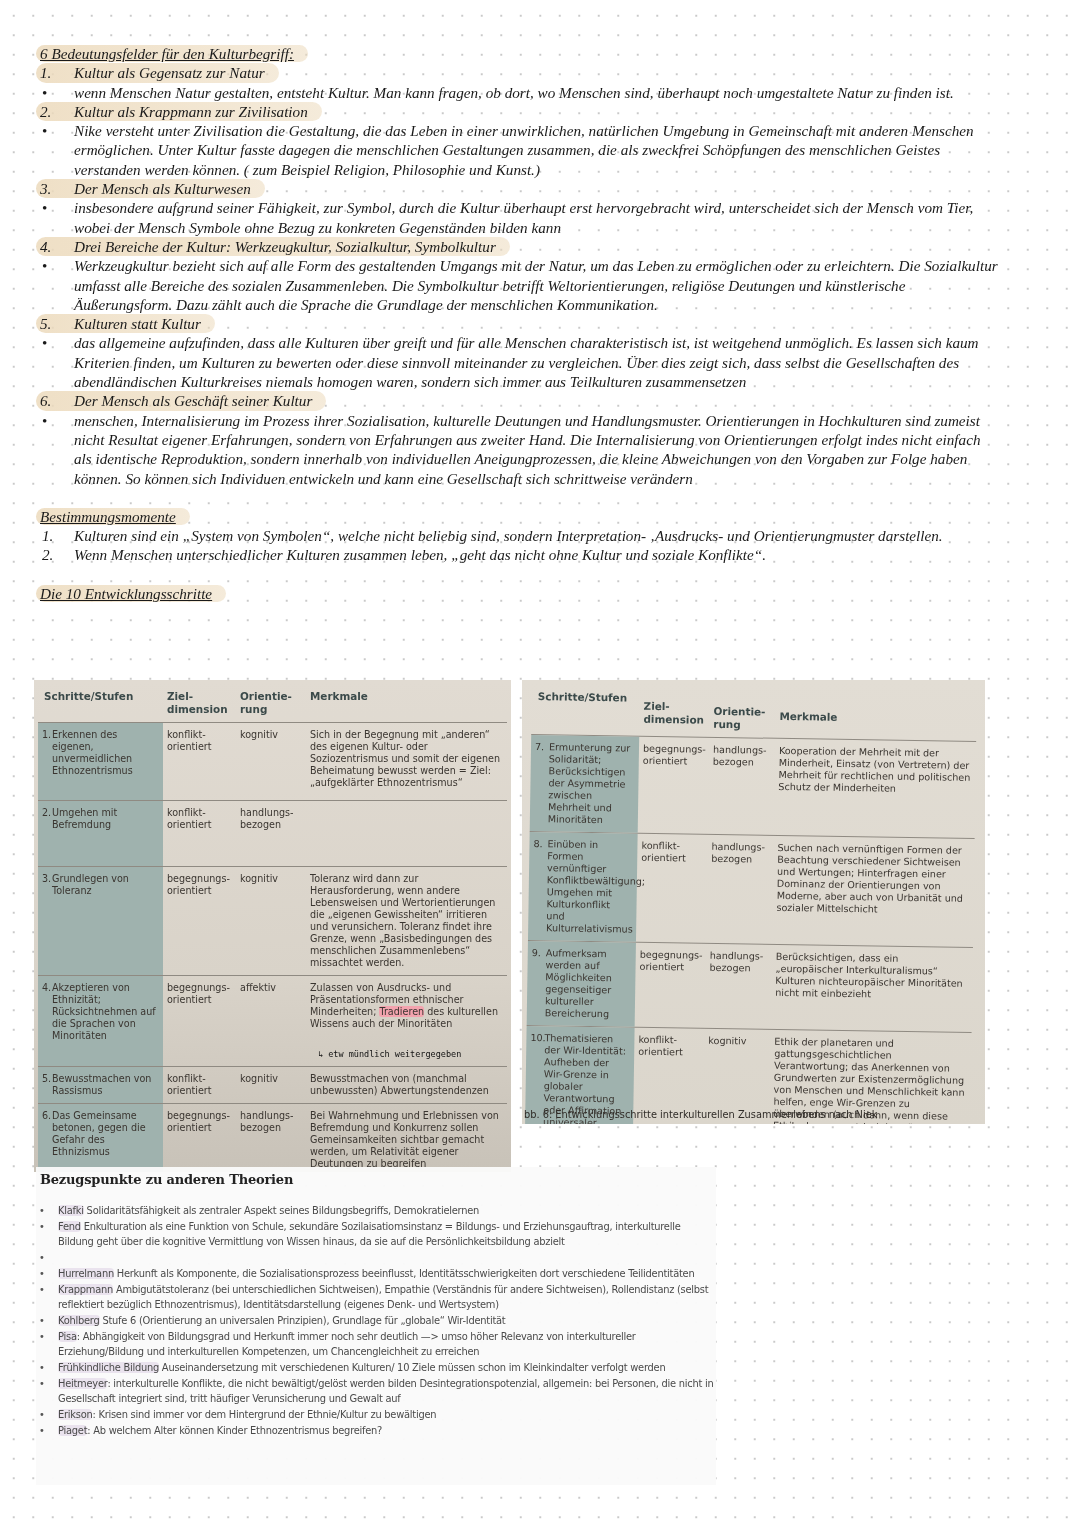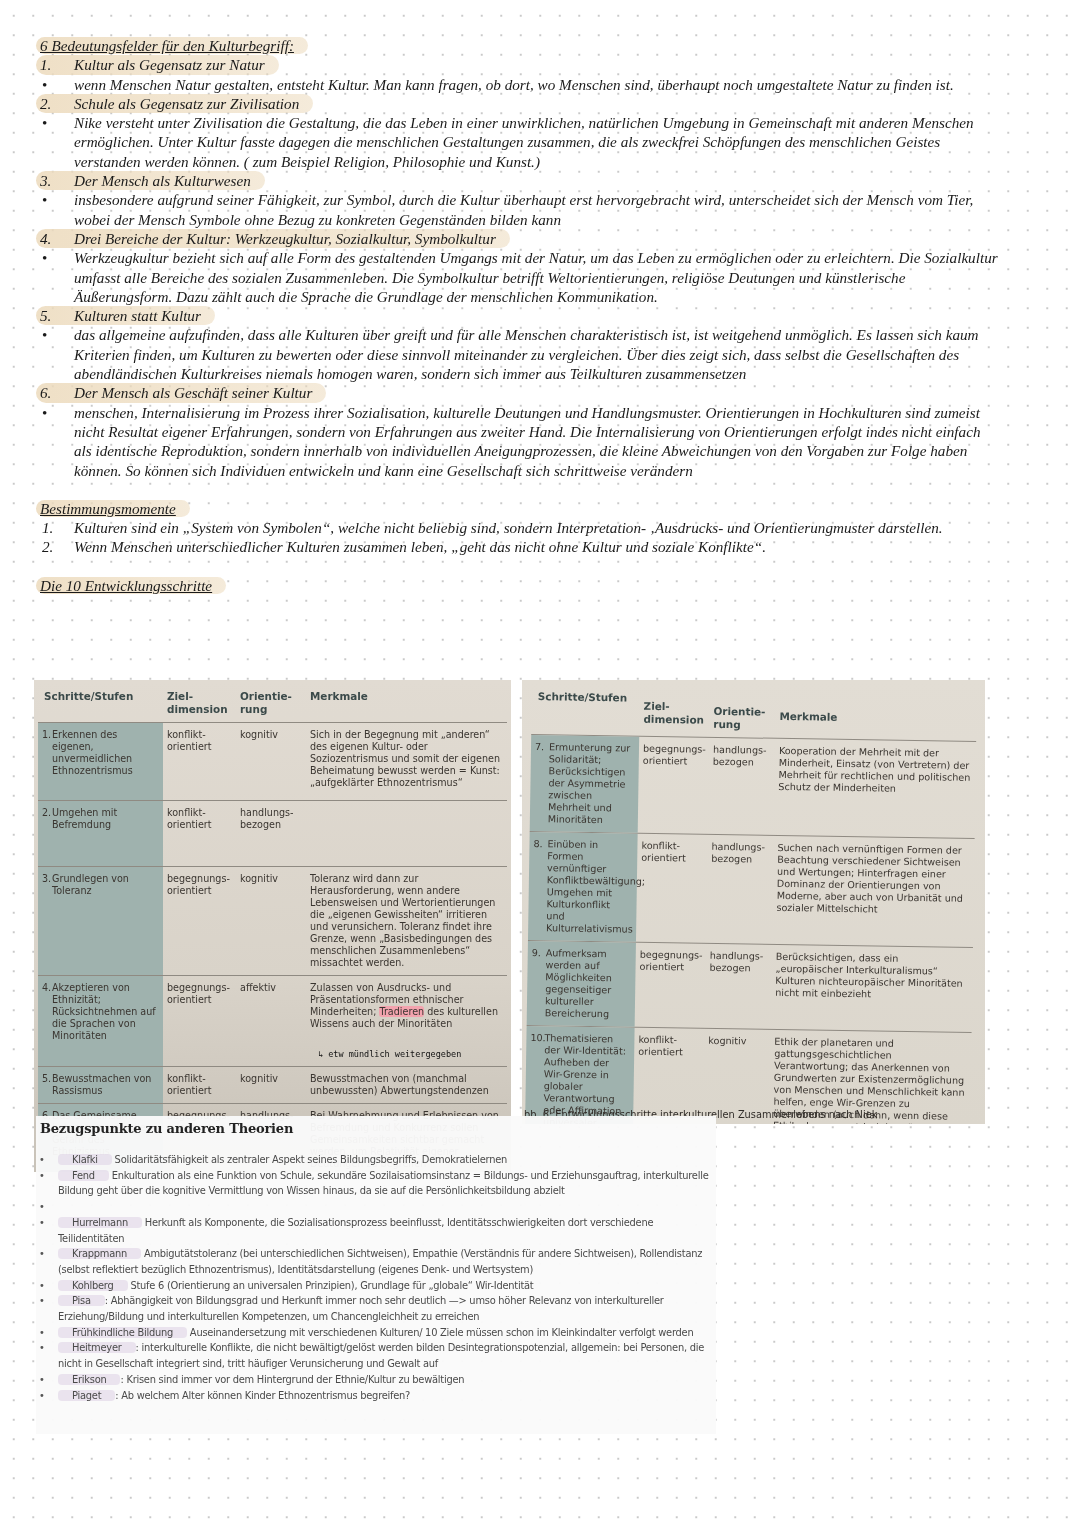--- a/index.html
+++ b/index.html
@@ -7,21 +7,21 @@
   body {
     background-color: #ffffff;
     background-image: radial-gradient(circle, #c9c9c9 0.9px, transparent 1.2px);
     background-size: 19.5px 19.5px;
     background-position: 4px 6px;
     font-family: "Liberation Serif", serif;
     color: #1a1a1a;
     position: relative;
   }
   .notes {
-    position: absolute; left: 40px; top: 36px; width: 960px;
+    position: absolute; left: 40px; top: 44px; width: 960px;
     font-style: italic; font-size: 15.2px; line-height: 19.3px;
   }
   .hl { background: linear-gradient(90deg, rgba(236,218,188,0.85), rgba(236,218,188,0.55)); border-radius: 10px; padding: 0 14px 0 4px; margin-left: -4px; }
   .title-u { text-decoration: underline; }
   .heading-line { display: flex; }
   .heading-line .num { width: 34px; flex: none; }
   .bullet-block { display: flex; }
   .bullet-block .b { width: 34px; flex: none; font-style: normal; padding-left: 2px; }
   .bullet-block .t { flex: 1; font-style: italic; }
   .spacer { height: 19px; }
@@ -45,29 +45,29 @@
   .photo-right .tbl { transform: rotate(0.9deg); transform-origin: left top; left: 10px; right: 8px; }
   .photo-right .tbl .c1 { width: 108px; padding-left: 18px; }
   .photo-right .tbl .c2 { width: 70px; }
   .photo-right .tbl .c3 { width: 64px; }
   .mark { background: #f3a3ae; border-radius: 3px; }
   .handnote { font-family: "DejaVu Sans Mono", monospace; font-size: 8.5px; color: #111; display:block; margin-top: 18px; padding-left: 8px; }
   .caption { position: absolute; left: 2px; bottom: 4px; font-size: 9.8px; color: #2f2b27; white-space: nowrap; }
 
   
   .refs {
-    position: absolute; left: 36px; top: 1116px; width: 680px; height: 318px;
+    position: absolute; left: 36px; top: 1167px; width: 680px; height: 318px;
     background: rgba(250,250,250,0.96);
     font-family: "DejaVu Sans", sans-serif; color: #444;
   }
   .refs h2 { font-family: "DejaVu Serif", serif; font-size: 13px; font-weight: bold; color: #222; margin: 5px 0 16px 4px; letter-spacing: -0.2px; }
   .refs ul { list-style: none; }
   .refs li { display: flex; font-size: 9.9px; line-height: 15.7px; color: #4a4a4a; letter-spacing: -0.25px; }
   .refs li .dot { width: 22px; flex: none; padding-left: 3px; color: #555; }
-  .refs .name { background: rgba(215,200,225,0.45); border-radius: 4px; padding: 0 14px; }
+  .refs .name { background: rgba(215,200,225,0.45); border-radius: 4px; padding: 0 0; }
 </style>
 </head>
 <body>
 
 <div class="notes">
   <div><span class="hl title-u">6 Bedeutungsfelder für den Kulturbegriff:</span></div>
 
   <div>
     <div class="heading-line">
         <span class="hl" style="display:flex">
@@ -77,21 +77,21 @@
       </div>
     <div class="bullet-block">
         <span class="b">•</span>
         <span class="t">wenn Menschen Natur gestalten, entsteht Kultur. Man kann fragen, ob dort, wo Menschen sind, überhaupt noch umgestaltete Natur zu finden ist.</span>
       </div>
   </div>
   <div>
     <div class="heading-line">
         <span class="hl" style="display:flex">
           <span class="num">2.</span>
-          <span>Schule als Gegensatz zur Zivilisation</span>
+          <span>Kultur als Krappmann zur Zivilisation</span>
         </span>
       </div>
     <div class="bullet-block">
         <span class="b">•</span>
         <span class="t">Nike versteht unter Zivilisation die Gestaltung, die das Leben in einer unwirklichen, natürlichen Umgebung in Gemeinschaft mit anderen Menschen ermöglichen. Unter Kultur fasste dagegen die menschlichen Gestaltungen zusammen, die als zweckfrei Schöpfungen des menschlichen Geistes verstanden werden können. ( zum Beispiel Religion, Philosophie und Kunst.)</span>
       </div>
   </div>
   <div>
     <div class="heading-line">
         <span class="hl" style="display:flex">
@@ -164,21 +164,21 @@
       <div class="c2" style="white-space:pre-line">Ziel-
 dimension</div>
       <div class="c3" style="white-space:pre-line">Orientie-
 rung</div>
       <div class="c4">Merkmale</div>
     </div>
     <div class="row" style="min-height:78px">
       <div class="c1"><span class="idx">1.</span><span>Erkennen des eigenen, unvermeidlichen Ethnozentrismus</span></div>
       <div class="c2">konflikt-orientiert</div>
       <div class="c3">kognitiv</div>
-      <div class="c4">Sich in der Begegnung mit „anderen“ des eigenen Kultur- oder Soziozentrismus und somit der eigenen Beheimatung bewusst werden = Kunst: „aufgeklärter Ethnozentrismus“</div>
+      <div class="c4">Sich in der Begegnung mit „anderen“ des eigenen Kultur- oder Soziozentrismus und somit der eigenen Beheimatung bewusst werden = Ziel: „aufgeklärter Ethnozentrismus“</div>
     </div>
     <div class="row" style="min-height:66px">
       <div class="c1"><span class="idx">2.</span><span>Umgehen mit Befremdung</span></div>
       <div class="c2">konflikt-orientiert</div>
       <div class="c3">handlungs-bezogen</div>
     </div>
     <div class="row" style="min-height:104px">
       <div class="c1"><span class="idx">3.</span><span>Grundlegen von Toleranz</span></div>
       <div class="c2">begegnungs-orientiert</div>
       <div class="c3">kognitiv</div>

